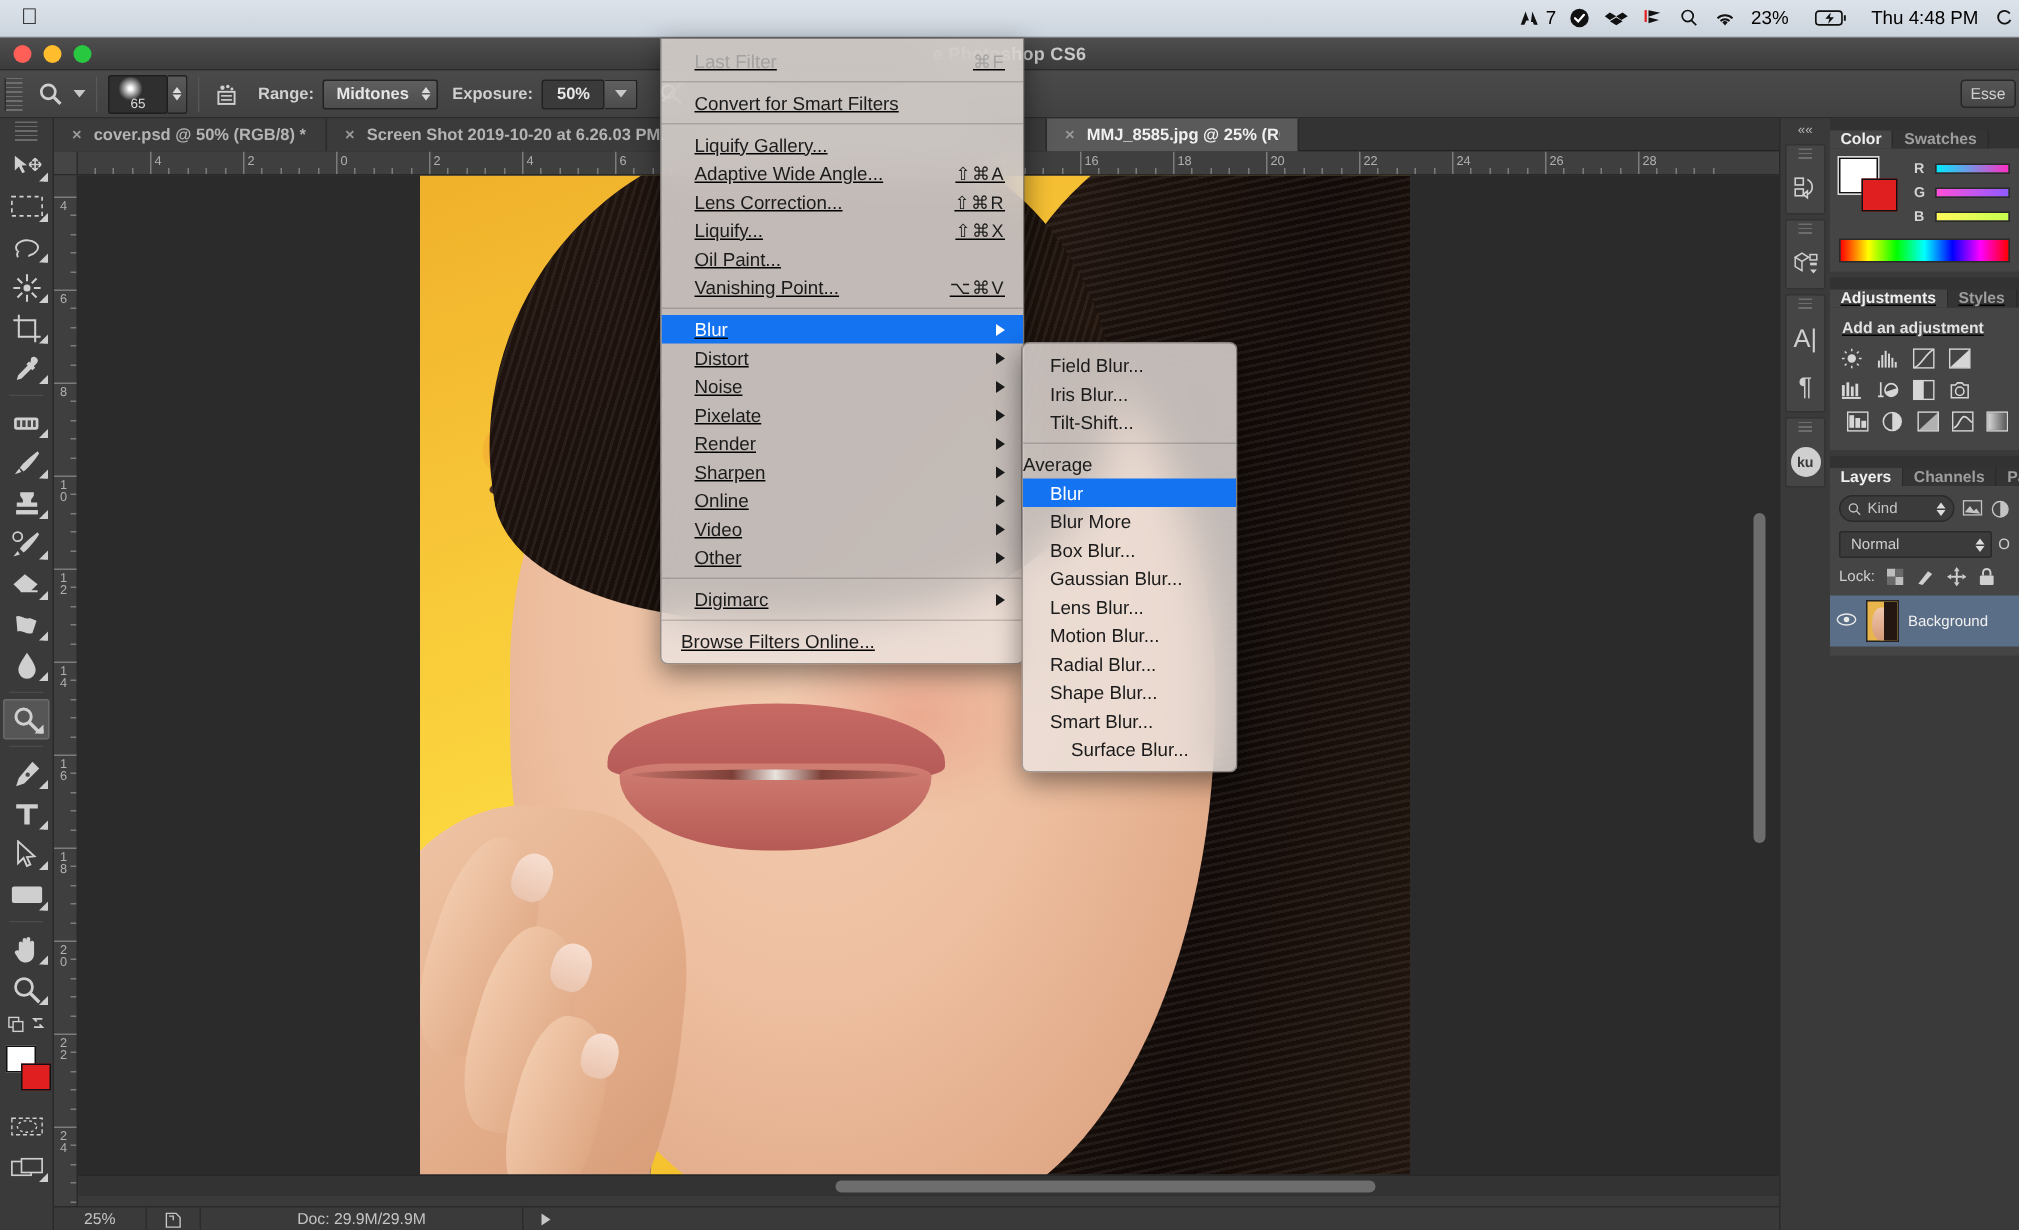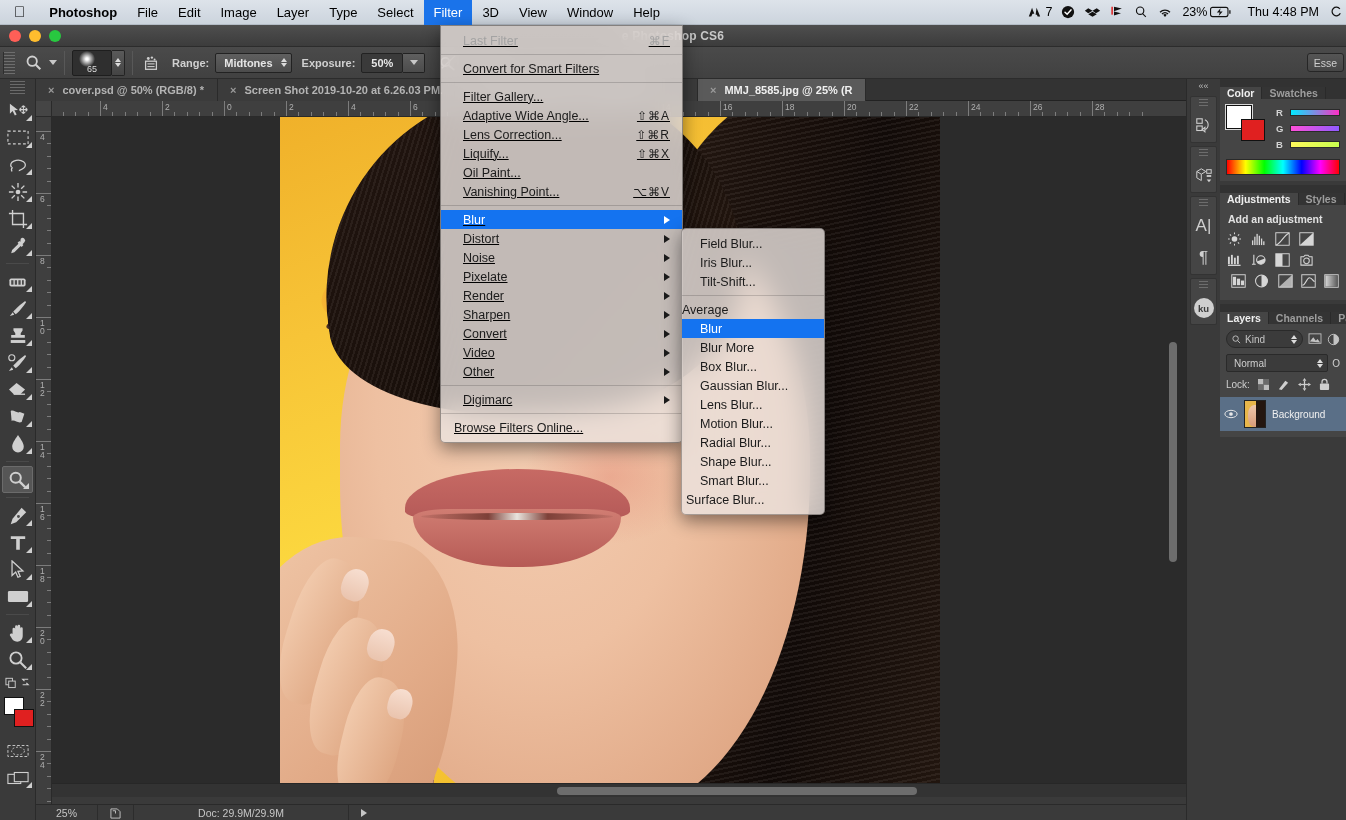--- a/index.html
+++ b/index.html
@@ -202,34 +202,20 @@
   .msep{height:1px;background:rgba(0,0,0,.16);margin:4px 0;}
   .mpad{height:5px;}
 </style>
 </head>
 <body>
 
 <div id="root">
 
   <div class="macbar">
     <div class="apple"></div>
-    <div id="macItems" style="display:flex;align-items:center;">
-        <div class="mi strong">Photoshop</div>
-        <div class="mi">File</div>
-        <div class="mi">Edit</div>
-        <div class="mi">Image</div>
-        <div class="mi">Layer</div>
-        <div class="mi">Type</div>
-        <div class="mi">Select</div>
-        <div class="mi active">Filter</div>
-        <div class="mi">3D</div>
-        <div class="mi">View</div>
-        <div class="mi">Window</div>
-        <div class="mi">Help</div>
-      </div>
     <div class="right">
       <div class="itm" style="gap:4px;">
         <svg width="13" height="13" viewBox="0 0 16 16">
             <path d="M5 2 L1 13 h3 L5.6 9.4 h2.2 L6 5.2 Z M10.5 2 L15 13 h-3.2 l-.8-2.3 h-1.6 Z" fill="#111"></path>
           </svg>
         <span>7</span>
       </div>
       <div class="itm">
         <svg width="14" height="14" viewBox="0 0 16 16">
             <circle cx="8" cy="8" r="7" fill="#111"></circle>
@@ -253,21 +239,21 @@
             <line x1="9.8" y1="9.8" x2="13.5" y2="13.5" stroke="#111" stroke-width="1.3"></line>
           </svg>
       </div>
       <div class="itm">
         <svg width="16" height="13" viewBox="0 0 18 13">
             <path d="M9 11.5 l2-2.4 a3 3 0 0 0-4 0 Z" fill="#111"></path>
             <path d="M3.4 6.2 a8 8 0 0 1 11.2 0" stroke="#111" stroke-width="1.5" fill="none"></path>
             <path d="M5.6 8.2 a5 5 0 0 1 6.8 0" stroke="#111" stroke-width="1.5" fill="none"></path>
           </svg>
       </div>
-      <div class="itm" style="gap:3px;">
+      <div class="itm" style="gap:18px;">
         <span>23%</span>
         <svg width="22" height="12" viewBox="0 0 24 12">
             <rect x="0.6" y="1" width="19" height="10" rx="2.2" stroke="#111" stroke-width="1.2" fill="none"></rect>
             <path d="M21 4 h1.4 v4 H21 Z" fill="#111"></path>
             <path d="M11.5 2 L7.5 6.6 h3 L9.5 10.4 L13.8 5.4 h-3 Z" fill="#111"></path>
           </svg>
       </div>
       <div class="itm" style="margin-left:6px;">Thu 4:48 PM</div>
       <div class="itm" style="margin-left:2px;">
         <svg width="12" height="12" viewBox="0 0 14 14">
@@ -836,21 +822,21 @@
                 <div class="chan">
                   <b>B</b>
                   <span class="chanbar c-b"></span>
                 </div>
               </div>
           </div>
           <div class="spectrum"></div>
         </div>
       </div>
 
-      <div style="margin-top:4px;">
+      <div style="margin-top:4px;text-decoration:underline;">
         <div class="ptabs" id="adjTabs">
             <div class="ptab on">Adjustments</div>
             <div class="ptab">Styles</div>
           </div>
         <div class="pbody">
           <div class="adjtitle">Add an adjustment</div>
           <div id="adjIcons">
               <div class="adjrow">
                 <div class="adjicon">
                   <svg width="15" height="14" viewBox="0 0 16 15">
@@ -1049,21 +1035,21 @@
       <div class="mrow dim" style="padding-left: 22px;">
         <span>Last Filter</span>
         <span class="key">⌘F</span>
       </div>
       <div class="msep"></div>
       <div class="mrow" style="padding-left: 22px;">
         <span>Convert for Smart Filters</span>
       </div>
       <div class="msep"></div>
       <div class="mrow" style="padding-left: 22px;">
-        <span>Filter Gallery...</span>
+        <span>Liquify Gallery...</span>
       </div>
       <div class="mrow" style="padding-left: 22px;">
         <span>Adaptive Wide Angle...</span>
         <span class="key">⇧⌘A</span>
       </div>
       <div class="mrow" style="padding-left: 22px;">
         <span>Lens Correction...</span>
         <span class="key">⇧⌘R</span>
       </div>
       <div class="mrow" style="padding-left: 22px;">
@@ -1096,21 +1082,21 @@
       </div>
       <div class="mrow" style="padding-left: 22px;">
         <span>Render</span>
         <span class="arw"></span>
       </div>
       <div class="mrow" style="padding-left: 22px;">
         <span>Sharpen</span>
         <span class="arw"></span>
       </div>
       <div class="mrow" style="padding-left: 22px;">
-        <span>Convert</span>
+        <span>Online</span>
         <span class="arw"></span>
       </div>
       <div class="mrow" style="padding-left: 22px;">
         <span>Video</span>
         <span class="arw"></span>
       </div>
       <div class="mrow" style="padding-left: 22px;">
         <span>Other</span>
         <span class="arw"></span>
       </div>
@@ -1160,19 +1146,19 @@
       </div>
       <div class="mrow" style="padding-left: 18px;">
         <span>Radial Blur...</span>
       </div>
       <div class="mrow" style="padding-left: 18px;">
         <span>Shape Blur...</span>
       </div>
       <div class="mrow" style="padding-left: 18px;">
         <span>Smart Blur...</span>
       </div>
-      <div class="mrow" style="padding-left: 4px;">
+      <div class="mrow" style="padding-left: 32px;">
         <span>Surface Blur...</span>
       </div>
       <div class="mpad"></div>
     </div>
 
 </div>
 
 </body></html>

